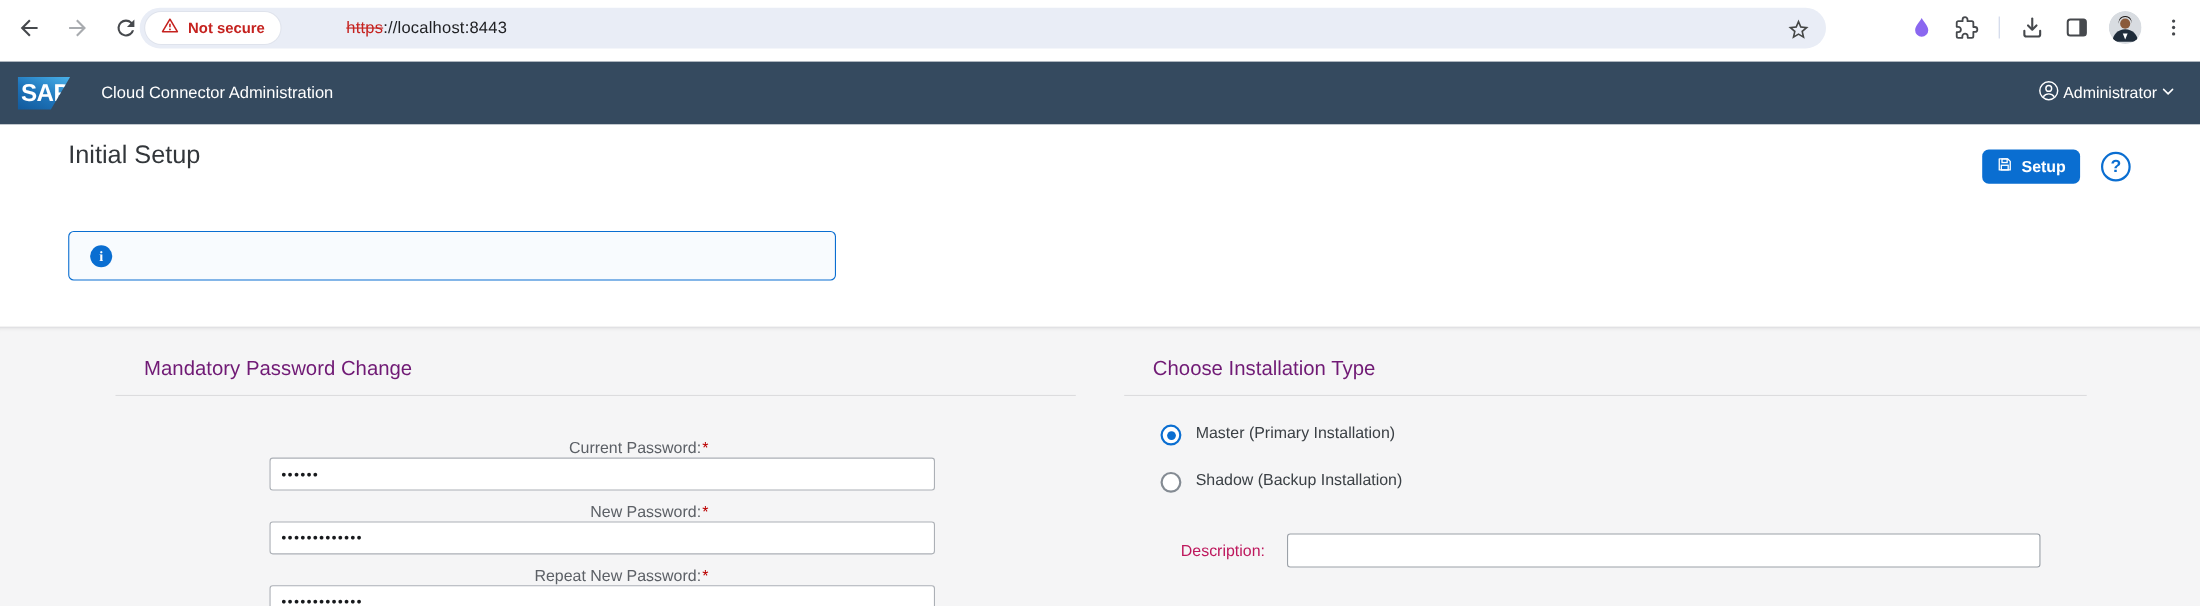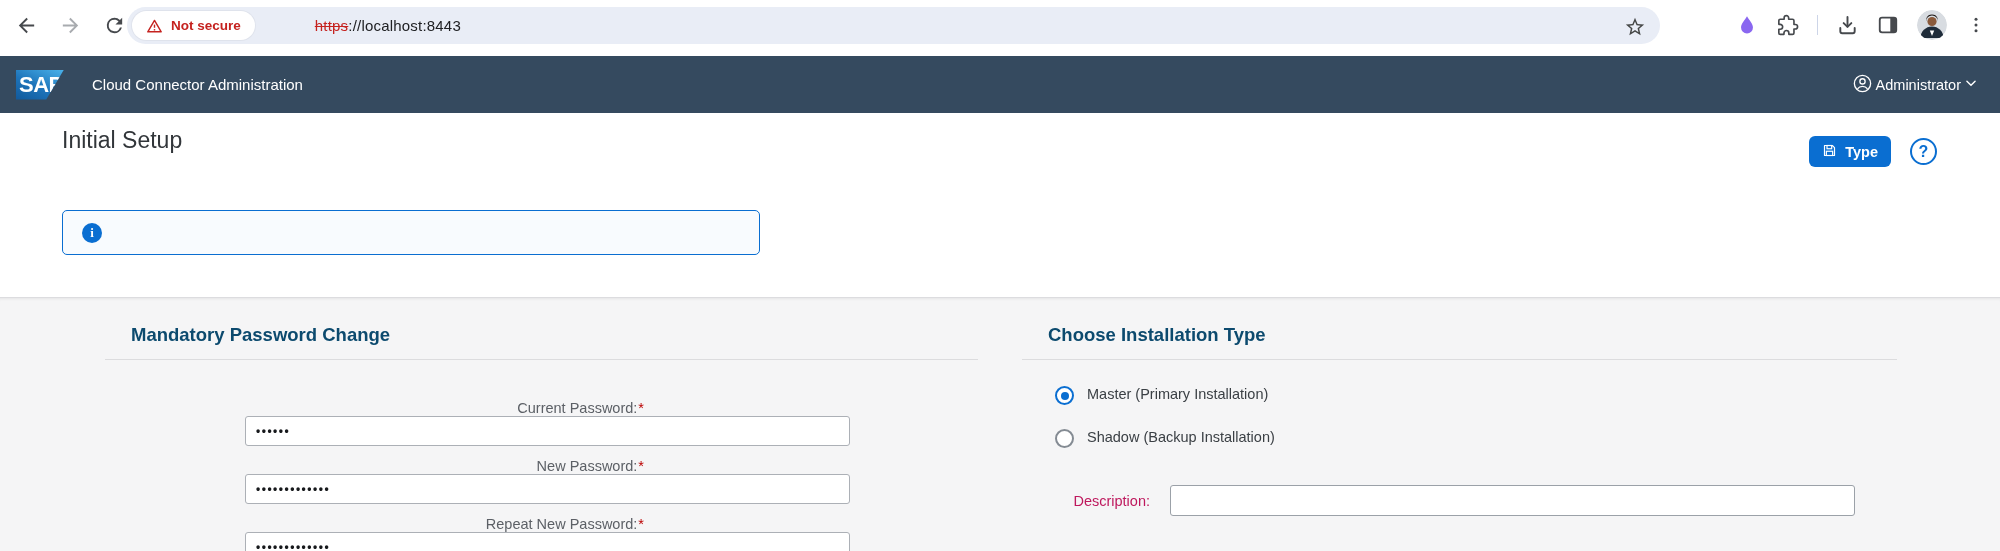--- a/index.html
+++ b/index.html
@@ -15,21 +15,21 @@
   .toolbar { position:absolute; top:0; left:0; width:2000px; height:56px; background:#ffffff; }
   .nav-icons { position:absolute; left:14px; top:3px; height:44px; display:flex; align-items:center; gap:20px; }
   .tb-btn { width:24px; height:24px; display:flex; align-items:center; justify-content:center; cursor:pointer; }
 
   .omnibox {
     position:absolute; left:127px; top:7px; width:1533px; height:37px;
     background:#e9edf6; border-radius:19px; display:flex; align-items:center;
   }
   .chip {
     margin-left:5px; height:29px; background:#ffffff; border-radius:15px;
-    display:flex; gap:8px; padding:7px 14px;
+    display:flex; align-items:center; gap:8px; padding:7px 14px;
     box-shadow:0 0 0 1px rgba(0,0,0,0.04);
   }
   .chip-label { font-size:13.5px; color:#c5221f; font-weight:bold; }
   .url-text { margin-left:12px; font-size:15px; color:#202124; letter-spacing:0.2px; }
   .url-text .struck { color:#c5221f; text-decoration:line-through;padding-left:48px; }
   .omni-star { position:absolute; right:13px; top:8px; }
 
   .right-icons { position:absolute; right:12px; top:3px; height:44px; display:flex; align-items:center; gap:17px; }
   .v-sep { width:1px; height:20px; background:#cdd5e8; }
   .avatar-wrap { width:30px; height:30px; border-radius:50%; overflow:hidden; display:block; cursor:pointer; }
@@ -77,21 +77,21 @@
 
   
   .content {
     position:absolute; top:297px; left:0; width:2000px; height:254px;
     background:#f5f5f6; border-top:1px solid #dcdcdf;
     box-shadow:inset 0 3px 3px -2px rgba(0,0,0,0.07);
   }
   .panel { position:absolute; top:26px; }
   .panel-left { left:105px; width:873px; }
   .panel-right { left:1022px; width:875px; }
-  .panel-title { font-size:18.5px; color:#0c4a6e; margin:0 0 0 26px; font-weight:bold; }
+  .panel-title { font-size:18.5px; color:#701a75; margin:0 0 0 26px; font-weight:normal; }
   .panel-rule { height:1px; background:#dcdcde; margin-top:13px; }
 
   .form { margin-top:40px; display:flex; flex-direction:column; gap:12px; }
   .form-row { display:flex; align-items:center;flex-direction:column; }
   .form-label { width:205px; text-align:right; font-size:14.5px; color:#5c6066; flex:none; }
   .req-mark { color:#bb0000; margin-left:1px; }
   .pwd-input {
     margin-left:12px; width:605px; height:30px; background:#fff;
     border:1px solid #acb0b6; border-radius:3px; padding:0 10px;
     font-family:inherit; font-size:12px; font-weight:bold; letter-spacing:1.5px; color:#17191c;
@@ -221,21 +221,21 @@
 
 <div class="page-actions">
   <button class="save-btn">
     <span>
       <svg width="15" height="15" viewBox="0 0 24 24" fill="none" stroke="#ffffff" stroke-width="1.9">
         <path d="M4 4h12.5L20 7.5V20H4z" stroke-linejoin="round"></path>
         <rect x="8" y="4" width="7.5" height="5.2"></rect>
         <rect x="7" y="13.2" width="10" height="6.8"></rect>
       </svg>
     </span>
-    <span>Type</span>
+    <span>Setup</span>
   </button>
   <button class="help-btn">
       <span>?</span>
     </button>
 </div>
 
 <div class="info-box">
   <span class="info-icon">i</span>
 </div>
 

